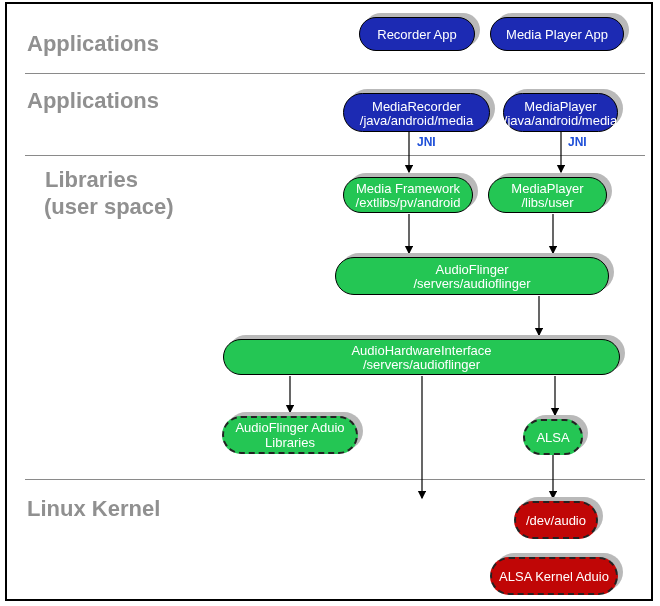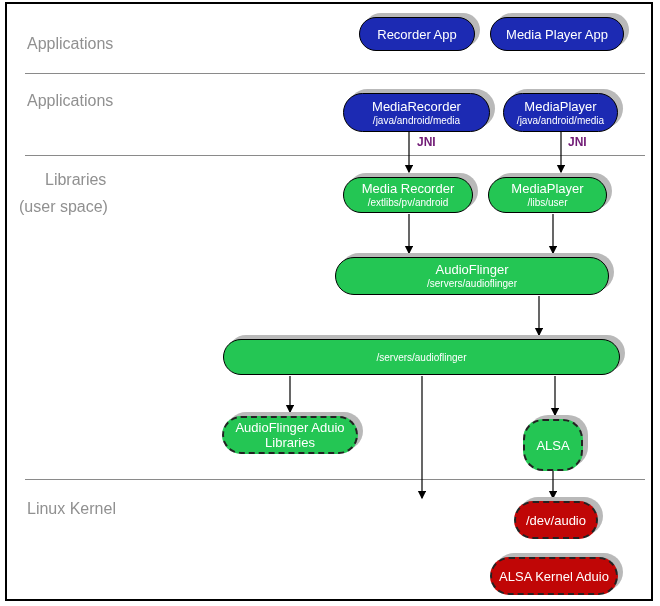--- a/index.html
+++ b/index.html
@@ -6,29 +6,29 @@
     --blue:#1c2ab3; --green:#24c654; --red:#c00606;
     --shadow:#b9b9b9; --label:#909090; --line:#8a8a8a; --border:#000000;
   }
   html,body{margin:0;padding:0;background:#ffffff;}
   .stage{position:relative;width:660px;height:606px;background:#ffffff;
          font-family:"Liberation Sans",sans-serif;overflow:hidden;}
   .frame{position:absolute;left:5px;top:2px;width:648px;height:599px;
          border:2px solid var(--border);box-sizing:border-box;}
   .divider{position:absolute;left:25px;width:620px;height:0;
            border-top:1px solid var(--line);}
-  .sec-label{position:absolute;color:var(--label);font-size:16px;line-height:27px;}
+  .sec-label{position:absolute;color:var(--label);font-size:22px;line-height:27px;font-weight:bold;}
   .arrows{position:absolute;left:0;top:0;width:660px;height:606px;}
-  .jni{position:absolute;color:#701a75;font-size:12px;font-weight:600;}
+  .jni{position:absolute;color:#1d4ed8;font-size:12px;font-weight:600;}
   .pill{position:absolute;box-sizing:border-box;border:1.6px solid var(--border);
         border-radius:20px;color:#ffffff;display:flex;flex-direction:column;
         align-items:center;justify-content:center;text-align:center;
         box-shadow:5px -4px 0 var(--shadow);}
   .pill .t{font-size:13px;line-height:15px;white-space:nowrap;}
-  .pill .s{font-size:10px;line-height:13px;white-space:nowrap;}
+  .pill .s{font-size:13px;line-height:13px;white-space:nowrap;}
   .blue{background:var(--blue);} .green{background:var(--green);} .red{background:var(--red);}
   .dashed{border:2.4px dashed #222222;}
 </style>
 </head>
 <body>
 
 <div class="stage">
   <div class="frame"></div>
 
   <div class="divider" style="top:73px"></div>
@@ -36,21 +36,21 @@
   <div class="divider" style="top:479px"></div>
 
   <div class="sec-label" style="left:27px;top:30px">
     <span>Applications</span>
   </div>
   <div class="sec-label" style="left:27px;top:87px">
     <div>Applications</div>
   </div>
   <div class="sec-label" style="left:0;top:166px">
     <div style="margin-left:45px">Libraries</div>
-    <div style="margin-left:19px">(user space)</div>
+    <div style="margin-left:44px">(user space)</div>
   </div>
   <div class="sec-label" style="left:27px;top:495px">
     <span>Linux Kernel</span>
   </div>
 
   <svg class="arrows" viewBox="0 0 660 606">
     <defs>
       <marker id="ah" markerWidth="8" markerHeight="8" refX="6" refY="3.5" orient="auto">
         <path d="M0,0 L7,3.5 L0,7 z" fill="#000"></path>
       </marker>
@@ -81,42 +81,43 @@
   <div class="pill blue" style="left:343px;top:93px;width:147px;height:39px">
     <span class="t">MediaRecorder</span>
     <span class="s">/java/android/media</span>
   </div>
   <div class="pill blue" style="left:503px;top:93px;width:115px;height:39px">
     <span class="t">MediaPlayer</span>
     <span class="s">/java/android/media</span>
   </div>
 
   <div class="pill green" style="left:343px;top:177px;width:130px;height:36px">
-    <span class="t">Media Recorder</span>
+    <span class="t">Media Framework</span>
     <span class="s">/extlibs/pv/android</span>
   </div>
   <div class="pill green" style="left:488px;top:177px;width:119px;height:36px">
     <span class="t">MediaPlayer</span>
     <span class="s">/libs/user</span>
   </div>
 
   <div class="pill green" style="left:335px;top:257px;width:274px;height:38px">
     <span class="t">AudioFlinger</span>
     <span class="s">/servers/audioflinger</span>
   </div>
 
   <div class="pill green" style="left:223px;top:339px;width:397px;height:36px">
+    <span class="t">AudioHardwareInterface</span>
     <span class="s">/servers/audioflinger</span>
   </div>
 
   <div class="pill green dashed" style="left:222px;top:416px;width:136px;height:38px">
     <span class="t">AudioFlinger Aduio</span>
     <span class="t">Libraries</span>
   </div>
-  <div class="pill green dashed" style="left:523px;top:419px;width:60px;height:52px">
+  <div class="pill green dashed" style="left:523px;top:419px;width:60px;height:36px">
     <span class="t">ALSA</span>
   </div>
 
   <div class="pill red dashed" style="left:514px;top:501px;width:84px;height:38px">
     <span class="t">/dev/audio</span>
   </div>
   <div class="pill red dashed" style="left:490px;top:557px;width:128px;height:38px">
     <span class="t">ALSA Kernel Aduio</span>
   </div>
 </div>

